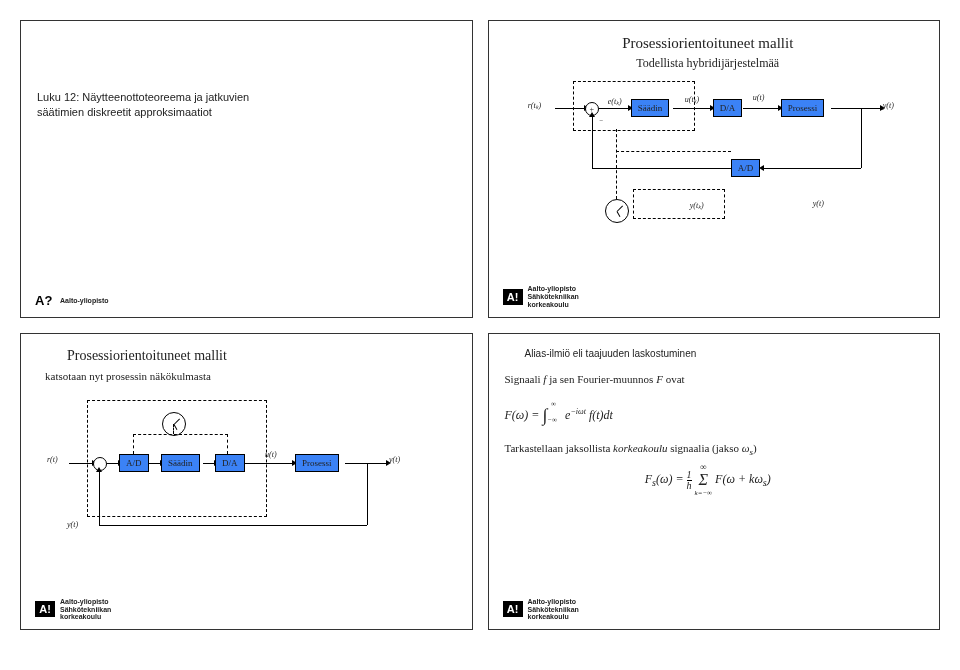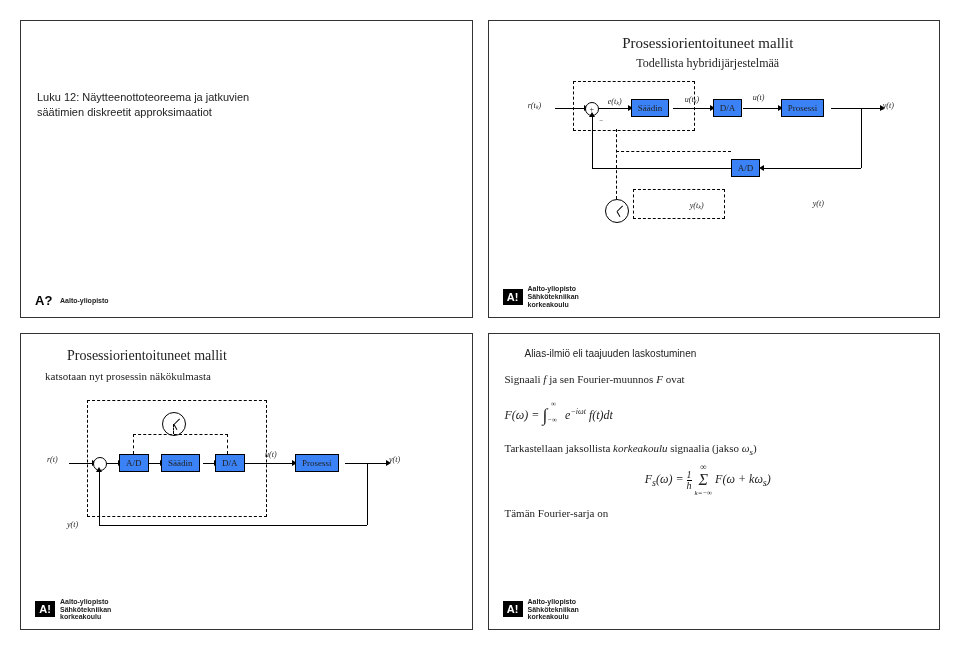--- a/index.html
+++ b/index.html
@@ -323,21 +323,20 @@
       Tarkastellaan jaksollista <span style="font-style:italic;">korkeakoulu</span> signaalia (jakso <span class="math">ω<sub>s</sub></span>)
     </div>
 
     <div class="eq math" style="text-align:center;margin-top:6px;">
       <span>F<sub>s</sub></span>(<span>ω</span>) = 
       <span style="display:inline-block;vertical-align:middle;text-align:center;line-height:1;font-size:10px;"><span>1</span><br><span style="border-top:1px solid #000;display:block;">h</span></span>
       <span style="display:inline-block;vertical-align:middle;text-align:center;line-height:1;font-size:9px;"><span>∞</span><br><span style="font-size:16px;">Σ</span><br><span style="font-size:7px;">k=−∞</span></span>
       <span>F</span>(<span>ω</span> + <span>k</span><span>ω<sub>s</sub></span>)
     </div>
 
-    <div style="font-size:11px;margin-top:6px;">Tämän Fourier-sarja on</div>
 
     <div class="footer">
       <div class="logo">A!</div>
       <div class="footer-text">
         <div>Aalto-yliopisto</div>
         <div>Sähkötekniikan</div>
         <div>korkeakoulu</div>
       </div>
     </div>
   </div>

